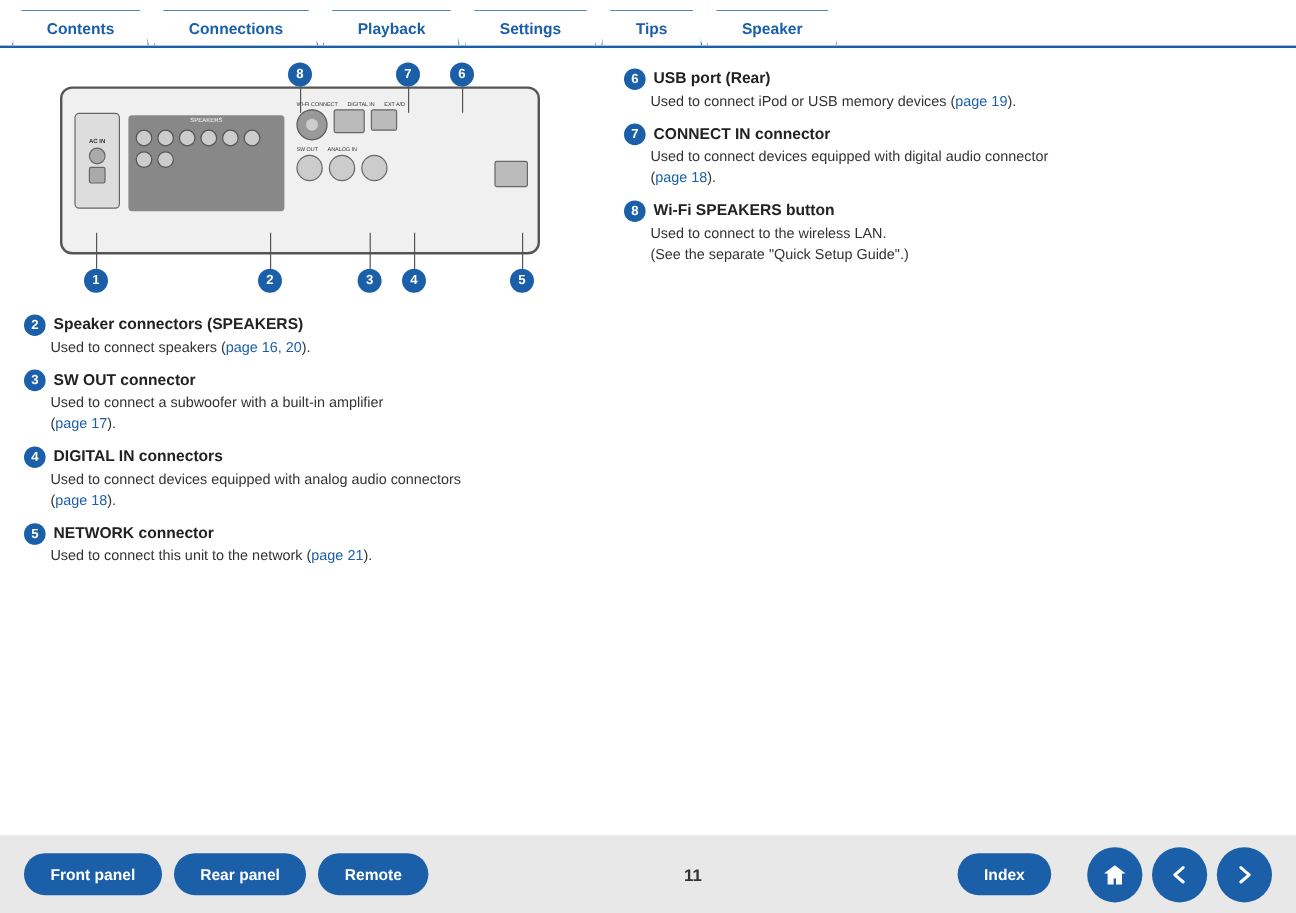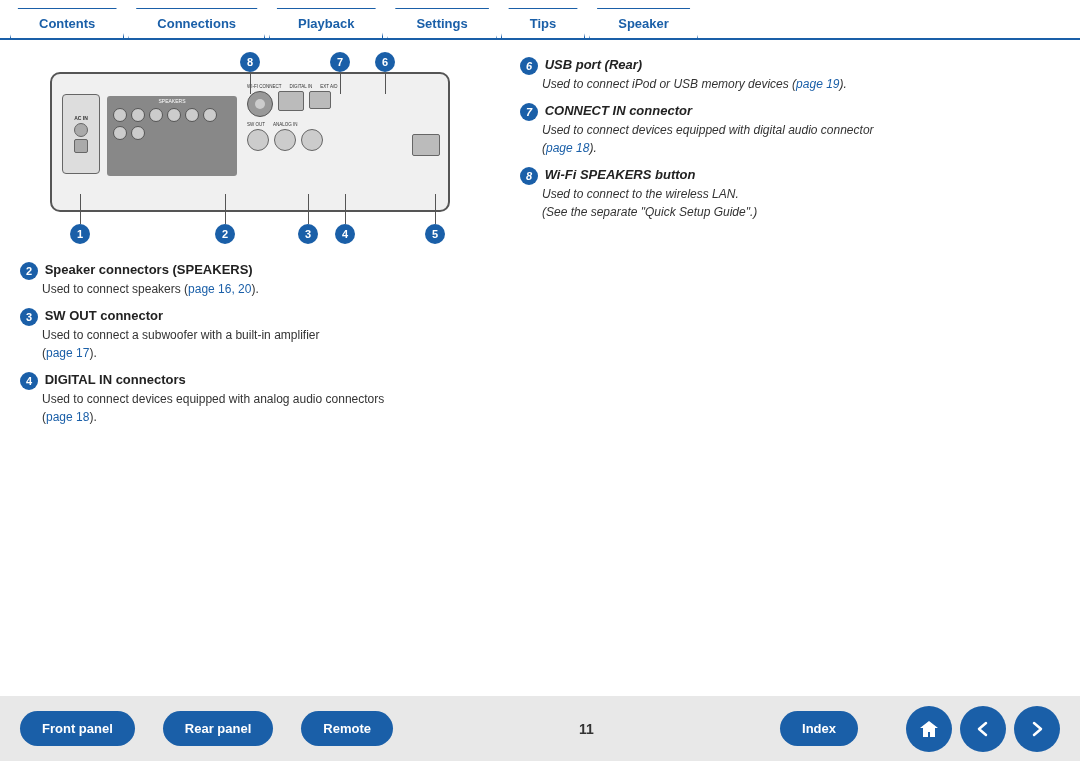--- a/index.html
+++ b/index.html
@@ -179,35 +179,34 @@
     }
     .page-link {
       color: #1a5fa8;
       text-decoration: none;
     }
 
     
     .right-panel {
       flex: 1;
       padding-top: 5px;
-      font-style: italic;
     }
 
     
     .footer-nav {
       position: absolute;
       bottom: 0;
       left: 0;
       right: 0;
       height: 65px;
       background: #e8e8e8;
       display: flex;
       align-items: center;
       padding: 0 20px;
-      gap: 28px;
+      gap: 10px;
     }
     .footer-btn {
       background: #1a5fa8;
       color: #fff;
       border: none;
       border-radius: 25px;
       padding: 10px 22px;
       font-size: 13px;
       font-weight: bold;
       cursor: pointer;
@@ -377,20 +376,29 @@
         <div class="desc-title">
           <span class="num-circle">4</span>
           <span>DIGITAL IN connectors</span>
         </div>
         <div class="desc-body">
           Used to connect devices equipped with analog audio connectors<br>
           (<a href="#" class="page-link">page 18</a>).
         </div>
       </div>
 
+      <div class="desc-section">
+        <div class="desc-title">
+          <span class="num-circle">5</span>
+          <span>NETWORK connector</span>
+        </div>
+        <div class="desc-body">
+          Used to connect this unit to the network (<a href="#" class="page-link">page 21</a>).
+        </div>
+      </div>
 
     </div>
   </div>
 
   <div class="right-panel">
 
     <div class="desc-section">
       <div class="desc-title">
         <span class="num-circle">6</span>
         <span>USB port (Rear)</span>

